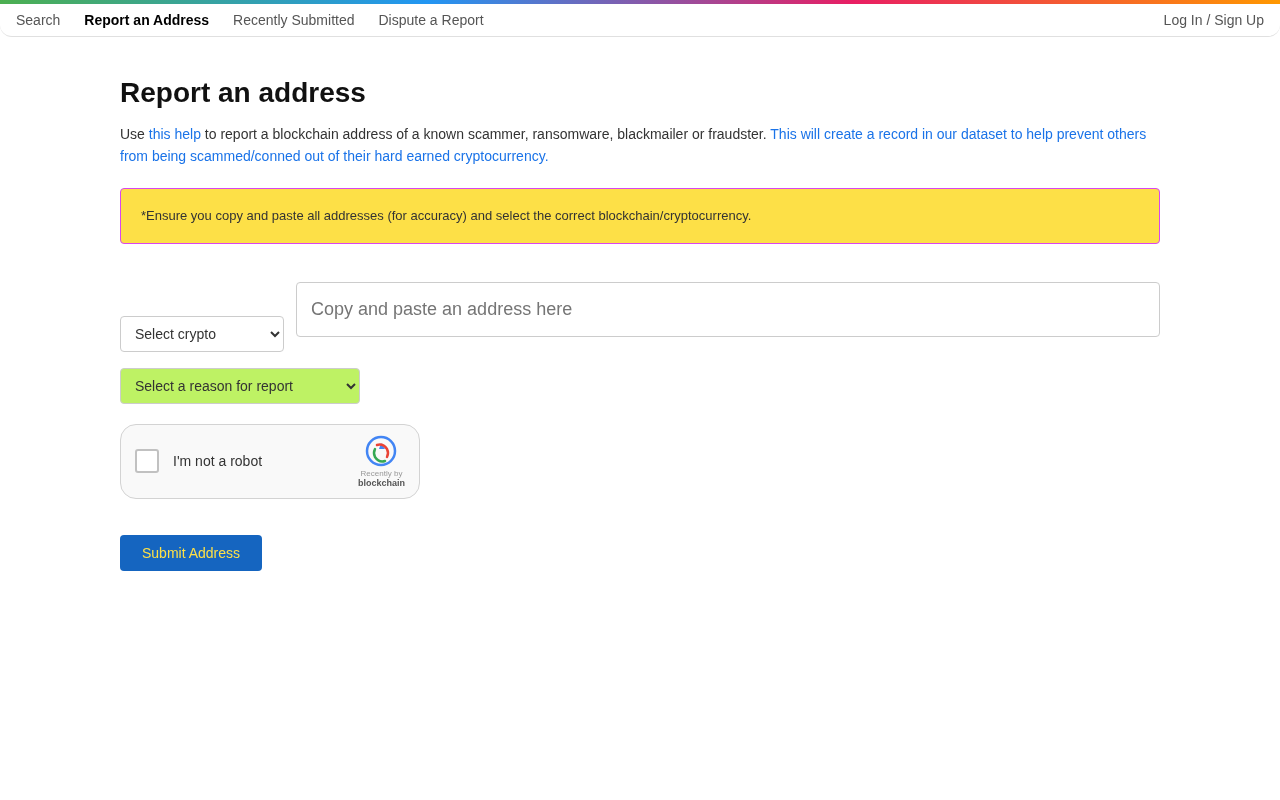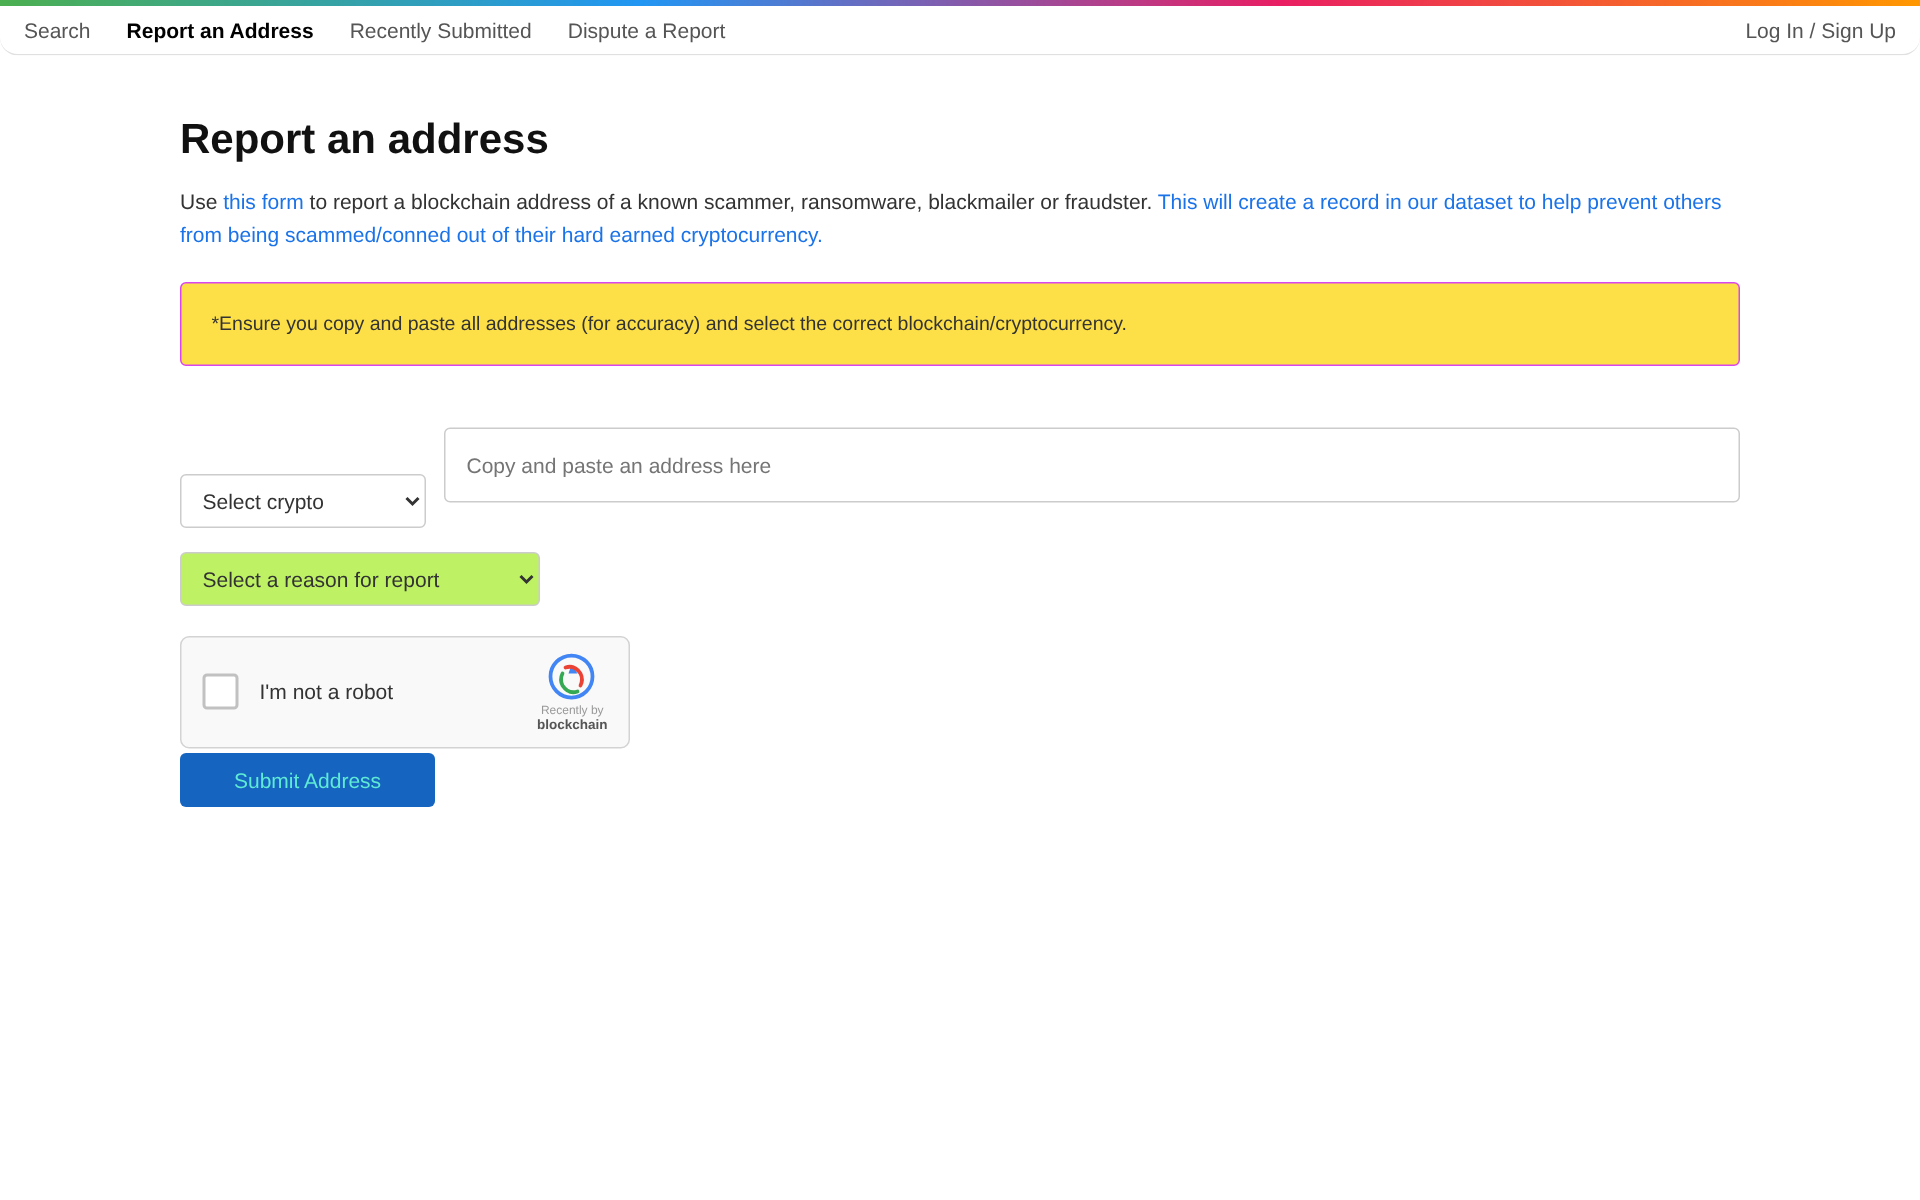--- a/index.html
+++ b/index.html
@@ -91,40 +91,40 @@
       background: #fff;
       min-width: 150px;
       cursor: pointer;
       margin-top: 48px;
     }
     .address-input {
       flex: 1;
       border: 1px solid #ccc;
       border-radius: 4px;
       padding: 16px 14px;
-      font-size: 14px;
+      font-size: 18px;
       color: #999;
       outline: none;
     }
     .reason-select {
       border: 1px solid #ccc;
       border-radius: 4px;
       padding: 8px 10px;
       font-size: 14px;
       color: #333;
       background: #bef264;
       min-width: 240px;
       cursor: pointer;
       margin-bottom: 20px;
       display: block;
     }
     .recaptcha-wrapper {
-      margin-bottom: 3px;
+      margin-bottom: 36px;
       border: 1px solid #d3d3d3;
-      border-radius: 6px;
+      border-radius: 16px;
       display: inline-flex;
       align-items: center;
       padding: 10px 14px;
       background: #f9f9f9;
       gap: 14px;
       min-width: 300px;
     }
     .recaptcha-checkbox {
       width: 24px;
       height: 24px;
@@ -148,24 +148,24 @@
       font-size: 8px;
       color: #999;
     }
     .recaptcha-logo .logo-circle {
       width: 32px;
       height: 32px;
       margin-bottom: 2px;
     }
     .submit-btn {
       background: #1565c0;
-      color: #5eead4;
+      color: #fde047;
       border: none;
       border-radius: 4px;
-      padding: 10px 36px;
+      padding: 10px 22px;
       font-size: 14px;
       cursor: pointer;
       font-weight: 500;
     }
   </style>
 </head>
 <body>
 
 <div class="top-bar"></div>
 
@@ -178,21 +178,21 @@
   </div>
   <div class="nav-right">
     <a href="#">Log In / Sign Up</a>
   </div>
 </nav>
 
 <div class="main-content">
   <h1>Report an address</h1>
 
   <p class="description">
-    <span>Use </span><a href="#">this form</a><span> to report a blockchain address of a known scammer, ransomware, blackmailer or fraudster. </span><a href="#">This will create a record in our dataset to help prevent others from being scammed/conned out of their hard earned cryptocurrency.</a>
+    <span>Use </span><a href="#">this help</a><span> to report a blockchain address of a known scammer, ransomware, blackmailer or fraudster. </span><a href="#">This will create a record in our dataset to help prevent others from being scammed/conned out of their hard earned cryptocurrency.</a>
   </p>
 
   <div class="notice-box">
     <div>*Ensure you copy and paste all addresses (for accuracy) and select the correct blockchain/cryptocurrency.</div>
   </div>
 
   <div class="form-row">
     <select class="crypto-select">
       <option>Select crypto</option>
       <option>Bitcoin (BTC)</option>

